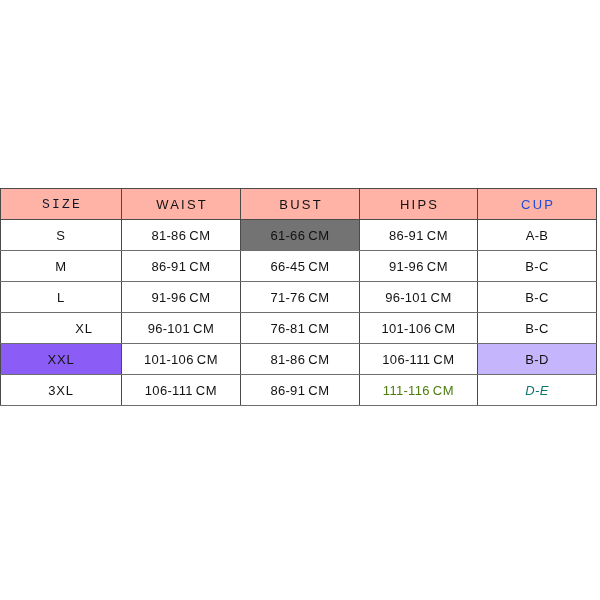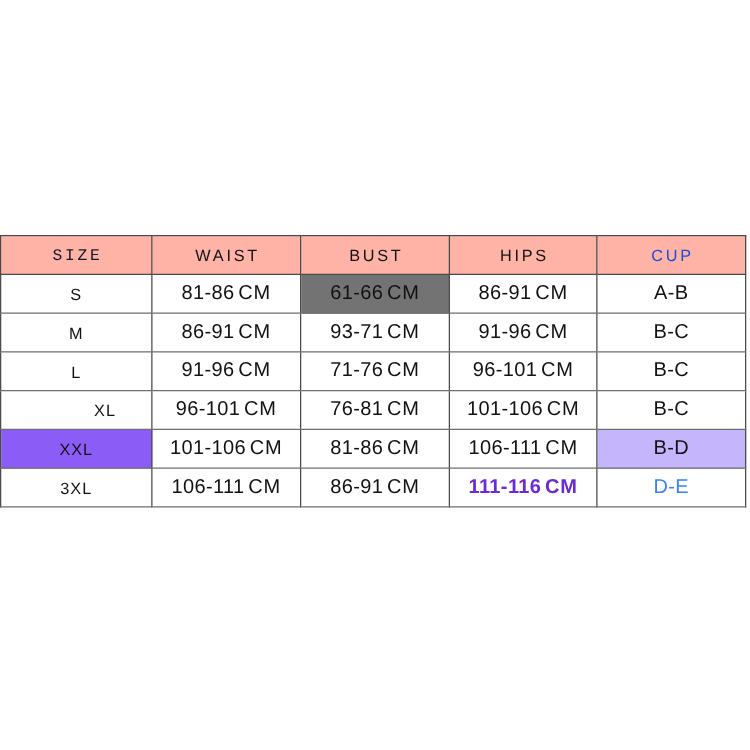--- a/index.html
+++ b/index.html
@@ -51,21 +51,21 @@
   table.size-chart thead th {
     background: #ffb3a7;
     font-size: 13px;
     letter-spacing: 2.2px;
     text-indent: 2.2px;
     border-color: #4a4a4a;
   }
 
   table.size-chart tbody td {
     background: #ffffff;
-    font-size: 16px;
+    font-size: 13px;
     letter-spacing: 0.3px;
     border-top-color: #6e6e6e;
     border-bottom-color: #6e6e6e;
   }
 
   table.size-chart tbody td.size-col {
     font-size: 13px;
     letter-spacing: 0.8px;
   }
 
@@ -104,21 +104,21 @@
         <td class="size-col" style="background: rgb(255, 255, 255); color: rgb(18, 18, 18); border-color: rgb(110, 110, 110) rgb(74, 74, 74);">S</td>
         <td style="background: rgb(255, 255, 255); color: rgb(18, 18, 18); border-color: rgb(110, 110, 110) rgb(74, 74, 74);"><span class="range">81-86</span><span class="unit">CM</span></td>
         <td style="background: #737373; color: rgb(18, 18, 18); border-color: rgb(110, 110, 110) rgb(74, 74, 74); margin-left: 32px;"><span class="range">61-66</span><span class="unit">CM</span></td>
         <td style="background: rgb(255, 255, 255); color: rgb(18, 18, 18); border-color: rgb(110, 110, 110) rgb(74, 74, 74);"><span class="range">86-91</span><span class="unit">CM</span></td>
         <td style="background: rgb(255, 255, 255); color: rgb(18, 18, 18); border-color: rgb(110, 110, 110) rgb(74, 74, 74);">A-B</td>
       </tr>
 
       <tr>
         <td class="size-col" style="background: rgb(255, 255, 255); color: rgb(18, 18, 18); border-color: rgb(110, 110, 110) rgb(74, 74, 74);">M</td>
         <td style="background: rgb(255, 255, 255); color: rgb(18, 18, 18); border-color: rgb(110, 110, 110) rgb(74, 74, 74);"><span class="range">86-91</span><span class="unit">CM</span></td>
-        <td style="background: rgb(255, 255, 255); color: rgb(18, 18, 18); border-color: rgb(110, 110, 110) rgb(74, 74, 74);"><span class="range">93-71</span><span class="unit">CM</span></td>
+        <td style="background: rgb(255, 255, 255); color: rgb(18, 18, 18); border-color: rgb(110, 110, 110) rgb(74, 74, 74);"><span class="range">66-45</span><span class="unit">CM</span></td>
         <td style="background: rgb(255, 255, 255); color: rgb(18, 18, 18); border-color: rgb(110, 110, 110) rgb(74, 74, 74);"><span class="range">91-96</span><span class="unit">CM</span></td>
         <td style="background: rgb(255, 255, 255); color: rgb(18, 18, 18); border-color: rgb(110, 110, 110) rgb(74, 74, 74);">B-C</td>
       </tr>
 
       <tr>
         <td class="size-col" style="background: rgb(255, 255, 255); color: rgb(18, 18, 18); border-color: rgb(110, 110, 110) rgb(74, 74, 74);">L</td>
         <td style="background: rgb(255, 255, 255); color: rgb(18, 18, 18); border-color: rgb(110, 110, 110) rgb(74, 74, 74);"><span class="range">91-96</span><span class="unit">CM</span></td>
         <td style="background: rgb(255, 255, 255); color: rgb(18, 18, 18); border-color: rgb(110, 110, 110) rgb(74, 74, 74);"><span class="range">71-76</span><span class="unit">CM</span></td>
         <td style="background: rgb(255, 255, 255); color: rgb(18, 18, 18); border-color: rgb(110, 110, 110) rgb(74, 74, 74);"><span class="range">96-101</span><span class="unit">CM</span></td>
         <td style="background: rgb(255, 255, 255); color: rgb(18, 18, 18); border-color: rgb(110, 110, 110) rgb(74, 74, 74);">B-C</td>
@@ -137,19 +137,19 @@
         <td style="background: rgb(255, 255, 255); color: rgb(18, 18, 18); border-color: rgb(110, 110, 110) rgb(74, 74, 74);"><span class="range">101-106</span><span class="unit">CM</span></td>
         <td style="background: rgb(255, 255, 255); color: rgb(18, 18, 18); border-color: rgb(110, 110, 110) rgb(74, 74, 74);"><span class="range">81-86</span><span class="unit">CM</span></td>
         <td style="background: rgb(255, 255, 255); color: rgb(18, 18, 18); border-color: rgb(110, 110, 110) rgb(74, 74, 74);"><span class="range">106-111</span><span class="unit">CM</span></td>
         <td style="background: #c4b5fd; color: rgb(18, 18, 18); border-color: rgb(110, 110, 110) rgb(74, 74, 74);">B-D</td>
       </tr>
 
       <tr>
         <td class="size-col" style="background: rgb(255, 255, 255); color: rgb(18, 18, 18); border-color: rgb(110, 110, 110) rgb(74, 74, 74);">3XL</td>
         <td style="background: rgb(255, 255, 255); color: rgb(18, 18, 18); border-color: rgb(110, 110, 110) rgb(74, 74, 74);"><span class="range">106-111</span><span class="unit">CM</span></td>
         <td style="background: rgb(255, 255, 255); color: rgb(18, 18, 18); border-color: rgb(110, 110, 110) rgb(74, 74, 74);"><span class="range">86-91</span><span class="unit">CM</span></td>
-        <td style="background: rgb(255, 255, 255); color: #6d28d9; border-color: rgb(110, 110, 110) rgb(74, 74, 74); font-weight: bold;"><span class="range">111-116</span><span class="unit">CM</span></td>
-        <td style="background: rgb(255, 255, 255); color: #3b82f6; border-color: rgb(110, 110, 110) rgb(74, 74, 74);">D-E</td>
+        <td style="background: rgb(255, 255, 255); color: #4d7c0f; border-color: rgb(110, 110, 110) rgb(74, 74, 74);"><span class="range">111-116</span><span class="unit">CM</span></td>
+        <td style="background: rgb(255, 255, 255); color: #0f766e; border-color: rgb(110, 110, 110) rgb(74, 74, 74); font-style: italic;">D-E</td>
       </tr>
 
     </tbody>
   </table>
 </div>
 
 </body></html>

